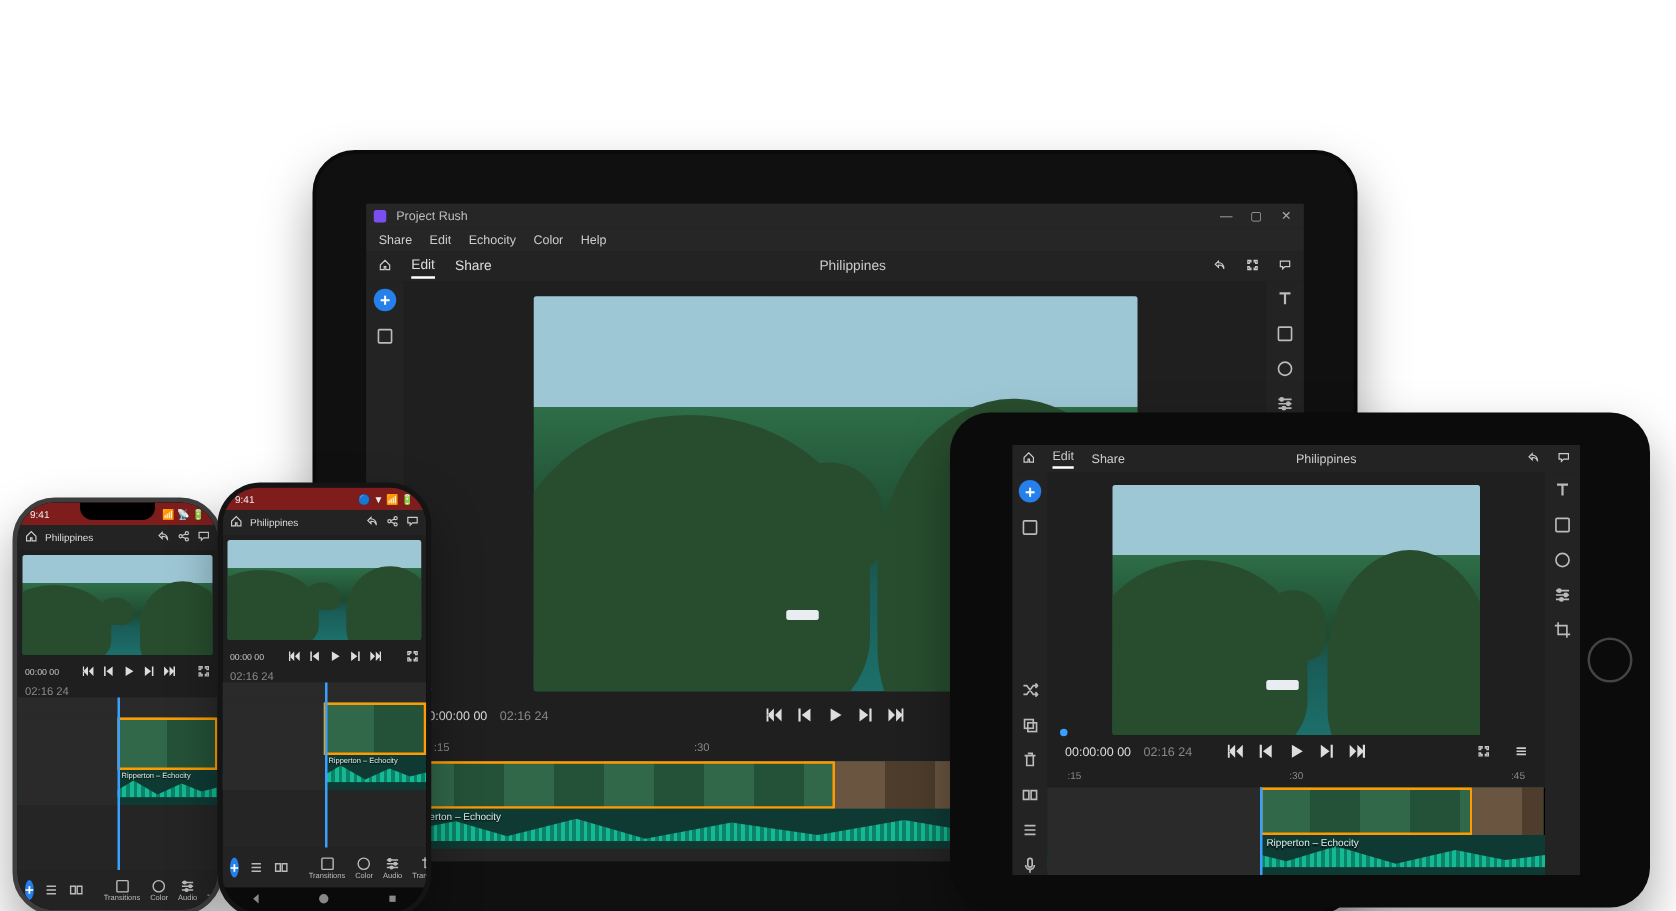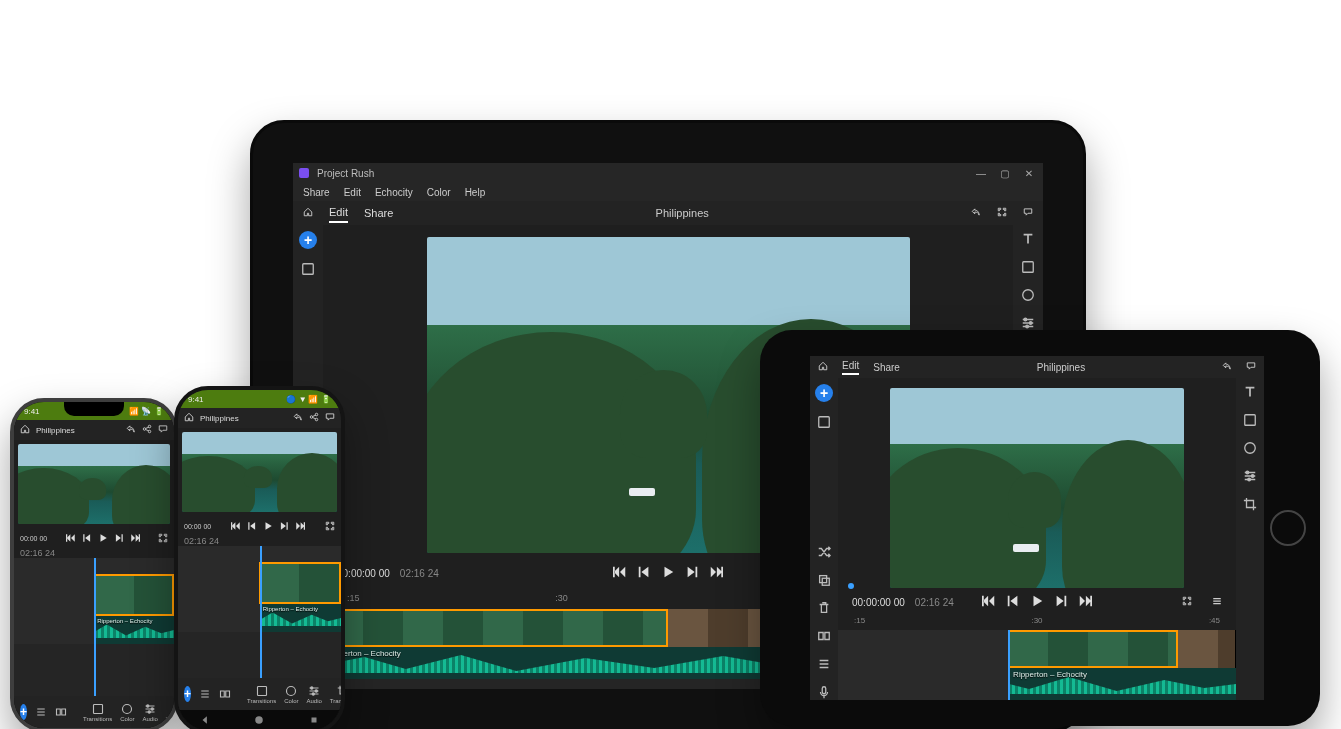--- a/index.html
+++ b/index.html
@@ -146,21 +146,21 @@
   .phone-and { left: 174px; top: 386px; width: 163px; height: 340px; border: 4px solid #141414; }
   .notch {
     position: absolute; top: 0; left: 50%; transform: translateX(-50%);
     width: 60px; height: 14px; background: #000; border-bottom-left-radius: 10px; border-bottom-right-radius: 10px;
   }
   .phone-screen {
     position: absolute; inset: 0; background: #1f1f1f; display: flex; flex-direction: column;
   }
   .status-row {
     height: 18px; display: flex; align-items: center; justify-content: space-between;
-    padding: 0 10px; font-size: 8px; color: #eee; background: #4d7c0f; text-align: right;
+    padding: 0 10px; font-size: 8px; color: #eee; background: #7f1d1d; text-align: right;
   }
   .phone-top {
     height: 20px; background: #232323; display: flex; align-items: center; padding: 0 6px; gap: 6px;
     font-size: 8px; color: #ddd;
   }
   .phone-top .spacer { flex: 1; }
   .phone-preview { height: 80px; margin: 4px; border-radius: 2px;
     background: linear-gradient(180deg,#9ec7d6 0%,#9ec7d6 28%,#2e6e48 28%,#1e4a30 60%,#1a5c58 72%,#1d6f6a 100%);
     position: relative; overflow: hidden;
   }

